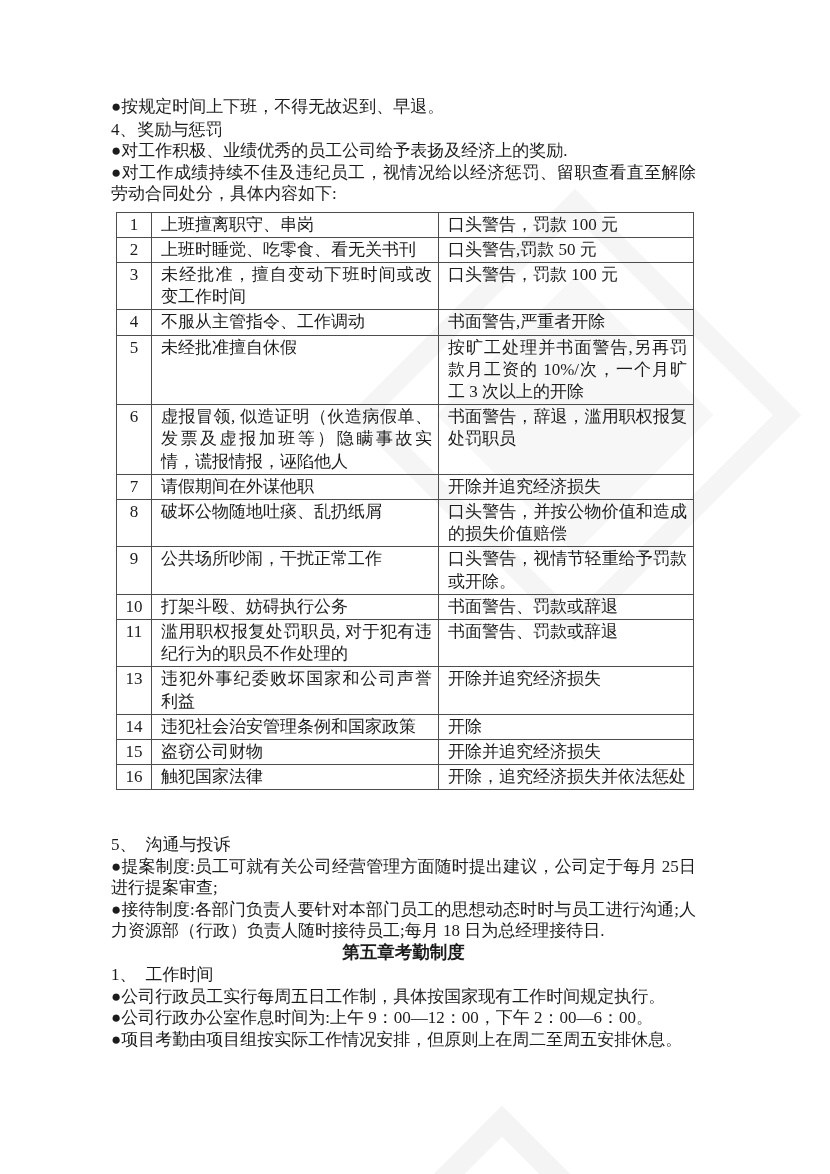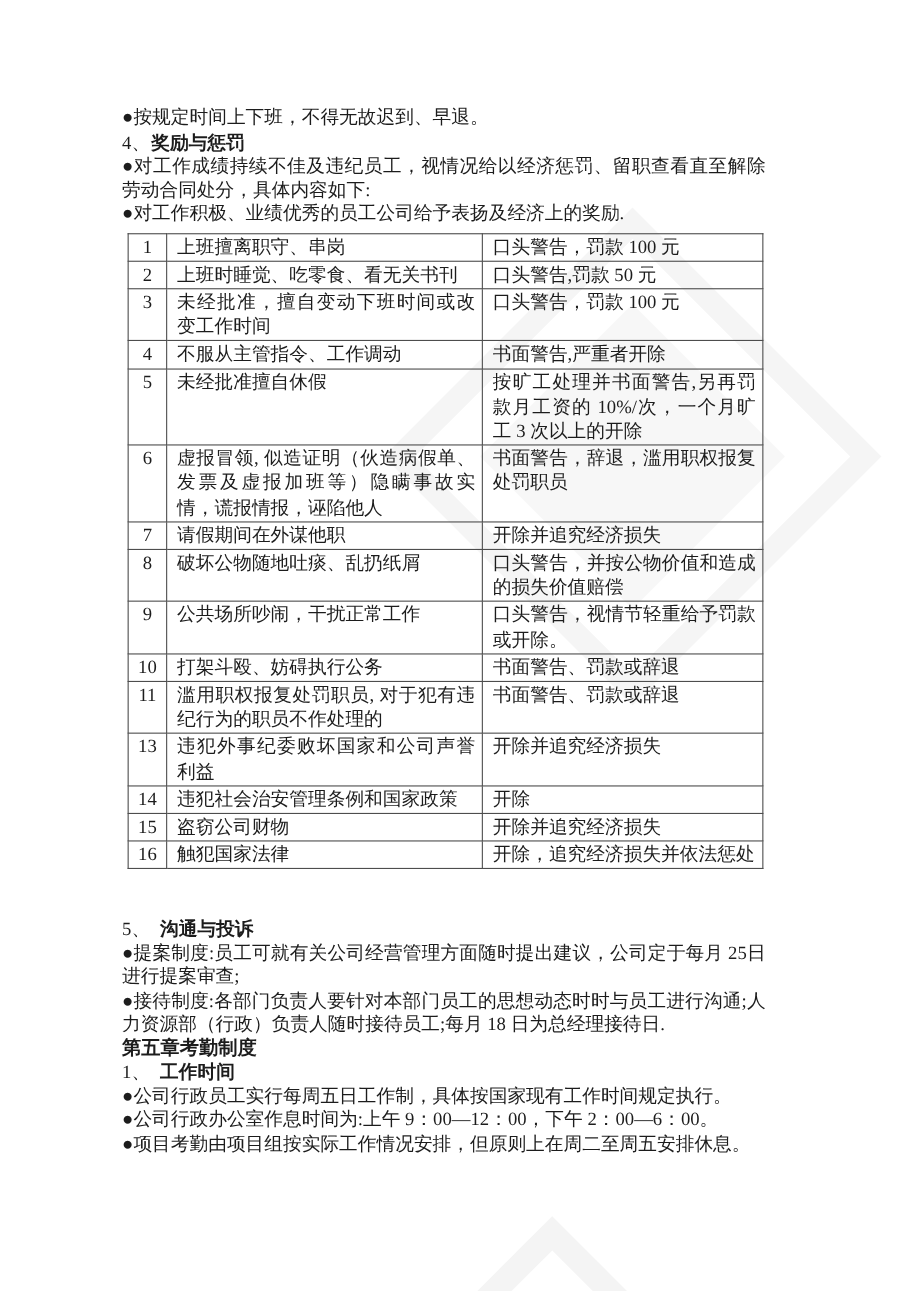--- a/index.html
+++ b/index.html
@@ -7,34 +7,34 @@
     width:830px;height:1174px;background:#ffffff;position:relative;overflow:hidden;
     font-family:"Liberation Serif","DejaVu Serif",serif;color:#1c1c1c;
   }
   .content{
     position:absolute;left:111px;top:96px;width:585px;
     font-size:17px;line-height:21.5px;text-align:justify;
   }
   .line{min-height:21.5px;}
   .heading{margin-top:1px;}
   .h-num{font-weight:normal;}
-  .h-title{font-weight:bold;}
+  .h-title{font-weight:normal;}
   .h-gap{margin-left:9px;}
   .h-gap-sm{margin-left:1px;}
   table.rules{
     border-collapse:collapse;table-layout:fixed;width:577px;margin:7px 0 0 5px;
     font-size:17px;line-height:22.2px;
   }
   table.rules td{
     border:1.4px solid #4d4d4d;vertical-align:top;padding:1px 6px 1px 9px;
     overflow:hidden;
   }
   table.rules td.c-no{text-align:center;padding:1px 0;}
   .after-table{margin-top:44px;}
-  .chapter-title{text-align:left;font-weight:bold;font-size:17.5px;}
+  .chapter-title{text-align:center;font-weight:bold;font-size:17.5px;}
   
   .wm{position:absolute;transform:rotate(45deg);pointer-events:none;}
   .wm-mid{
     left:415px;top:255px;width:280px;height:280px;
     border:20px solid rgba(70,70,70,0.055);
   }
   .wm-mid::after{
     content:"";position:absolute;inset:42px;background:rgba(70,70,70,0.045);
   }
   .wm-bottom{
@@ -59,22 +59,22 @@
 
     <div class="line">●按规定时间上下班，不得无故迟到、早退。</div>
       </div>
 
     <div class="line heading">
       <span class="h-num">4、</span><span class="h-title h-gap-sm">奖励与惩罚</span>
     </div>
 
     <div>
 
-    <div class="line">●对工作成绩持续不佳及违纪员工，视情况给以经济惩罚、留职查看直至解除劳动合同处分，具体内容如下:</div>
-        <div class="line">●对工作积极、业绩优秀的员工公司给予表扬及经济上的奖励.</div>
+    <div class="line">●对工作积极、业绩优秀的员工公司给予表扬及经济上的奖励.</div>
+        <div class="line">●对工作成绩持续不佳及违纪员工，视情况给以经济惩罚、留职查看直至解除劳动合同处分，具体内容如下:</div>
       </div>
 
     <table class="rules">
       <colgroup>
         <col style="width:35px">
           <col style="width:287px">
           <col style="width:255px">
       </colgroup>
       <tbody>
 

